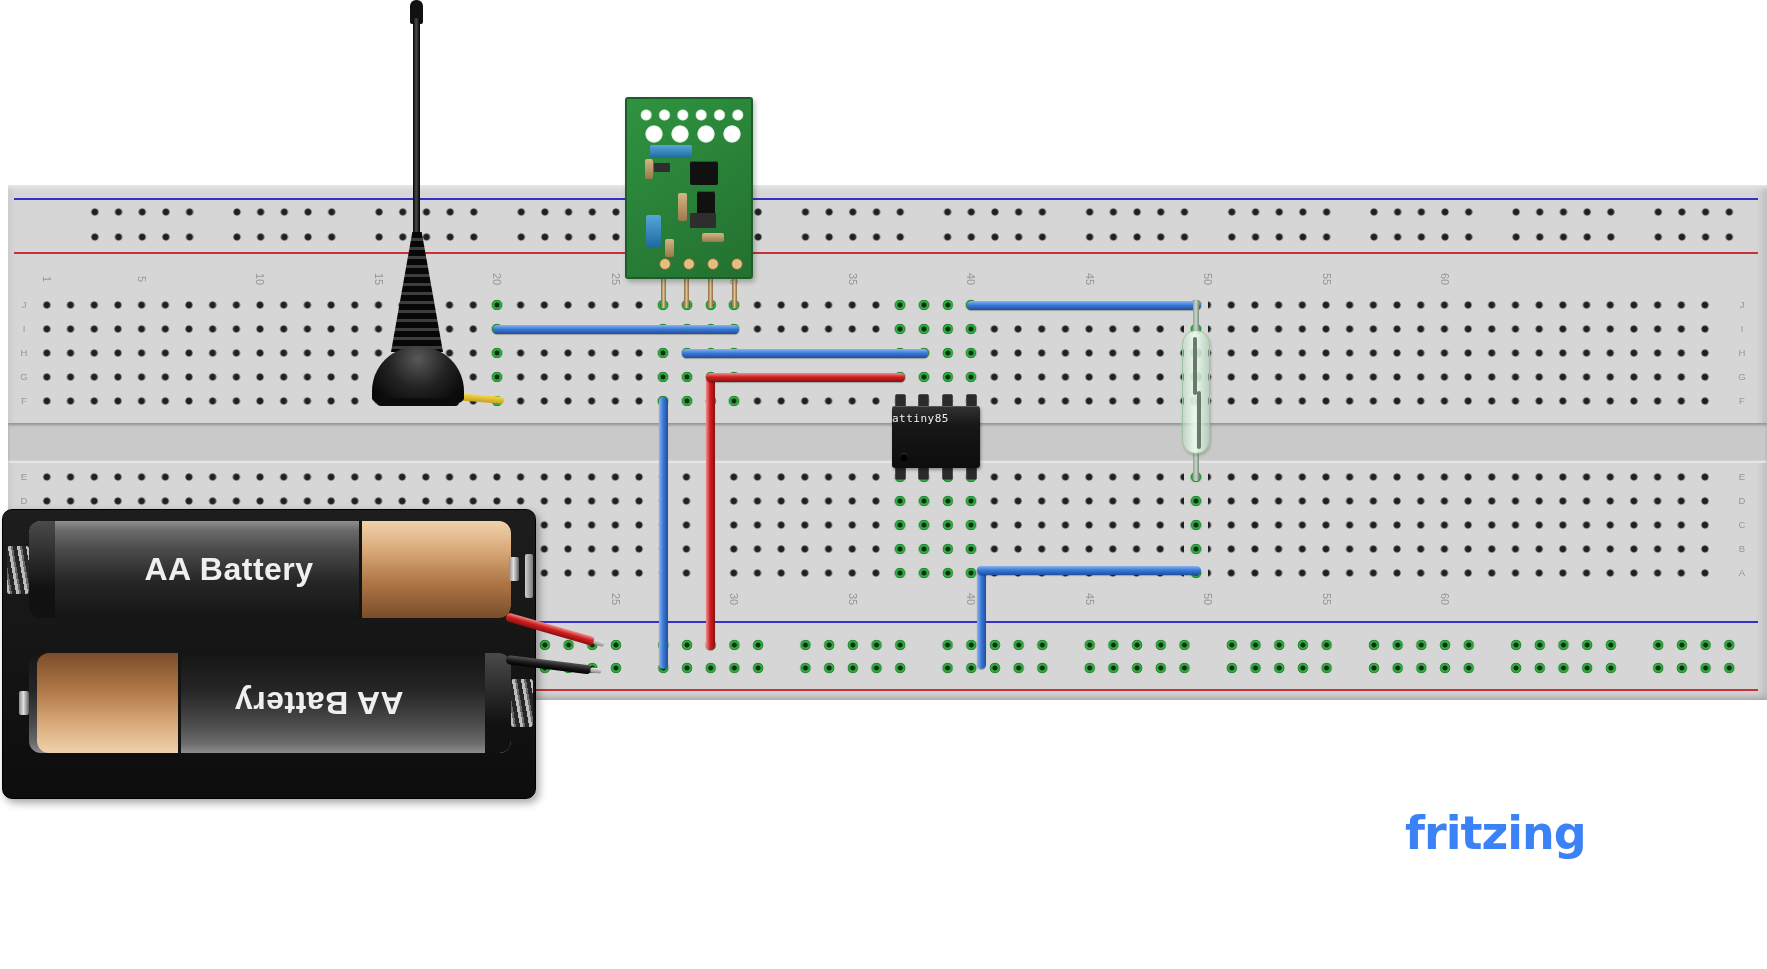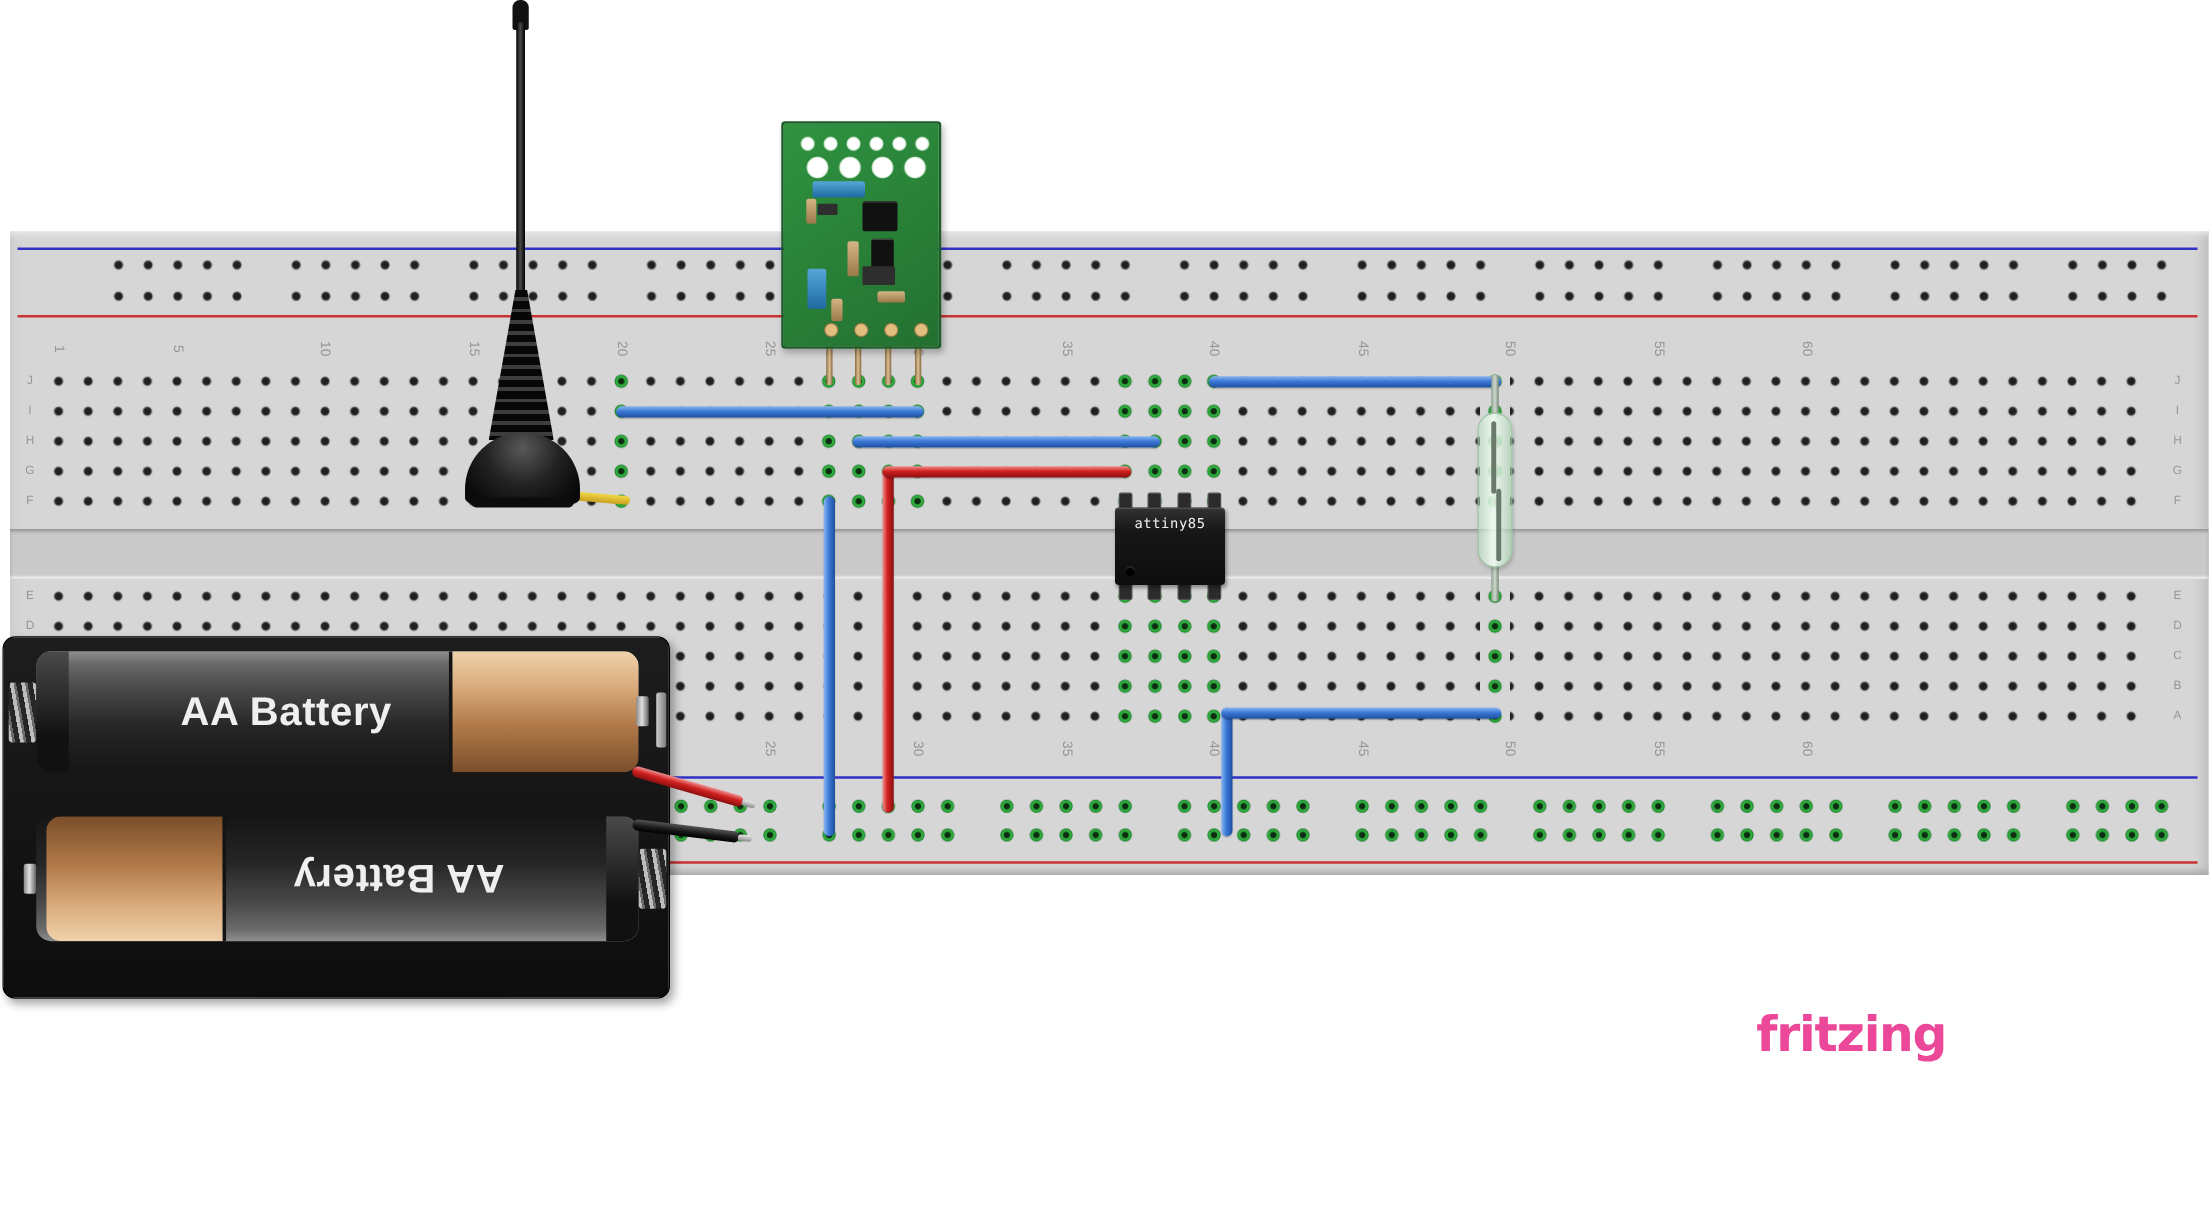--- a/index.html
+++ b/index.html
@@ -68,21 +68,21 @@
   .cmp-dark{background:#2e2e2e;border-radius:1px;}
   .cmp-black{background:#111;border-radius:2px;box-shadow:inset 0 1px 0 #444;}
   .cmp-tan{background:linear-gradient(180deg,#d4b585,#9a7a4a);border-radius:2px;}
   .modpin{width:5px;height:42px;top:266px;z-index:5;border-radius:2px;
           background:linear-gradient(90deg,#8a6a40,#dcc096 50%,#8a6a40);}
 
   .chippin{width:11px;height:16px;background:#2b2b2b;border:1px solid #4e4e4e;border-radius:2px;z-index:6;}
   .chip{left:892px;top:406px;width:88px;height:62px;z-index:7;border-radius:3px;
         background:linear-gradient(180deg,#333 0%,#171717 30%,#0d0d0d 100%);
         box-shadow:inset 0 1px 0 #5a5a5a, 1px 2px 3px rgba(0,0,0,.35);}
-  .chiplabel{left:0;top:6px;width:100%;text-align:center;color:#f0f0f0;font-size:11px;
+  .chiplabel{left:0;top:6px;width:100%;text-align:left;color:#f0f0f0;font-size:11px;
         font-family:"DejaVu Sans Mono",monospace;letter-spacing:.5px;}
   .chipdot{left:8px;bottom:7px;top:auto;width:8px;height:8px;border-radius:50%;background:#000;
         box-shadow:inset 0 1px 1px #3a3a3a;}
 
   .reedlead{width:6px;background:linear-gradient(90deg,#8fa08f,#cdd8cd 50%,#77897a);border-radius:2px;z-index:6;}
   .reedglass{left:1182px;top:330px;width:28px;height:124px;z-index:6;border:1px solid #9cc4a0;border-radius:14px;
         background:linear-gradient(90deg,rgba(186,222,192,.55),rgba(238,250,240,.92) 45%,rgba(168,208,178,.6));
         box-shadow:1px 2px 3px rgba(0,0,0,.18);}
   .reedcontact{width:4px;background:#6a7a6a;border-radius:2px;z-index:7;}
 
@@ -97,22 +97,22 @@
   .cap{top:0;width:26px;height:100%;background:linear-gradient(180deg,#4a4a4a,#111 70%);}
   .battlabel{top:0;height:100%;display:flex;align-items:center;justify-content:center;
         color:#efefef;font-size:32px;font-weight:700;letter-spacing:.5px;}
   .nub{width:10px;height:24px;border-radius:2px;background:linear-gradient(90deg,#8a8a8a,#e0e0e0 45%,#5e5e5e);}
   .spring{width:22px;height:48px;border-radius:3px;
         background:repeating-linear-gradient(80deg,#bdbdbd 0 3px,#6a6a6a 3px 5px,#262626 5px 9px);}
   .contactplate{left:522px;top:44px;width:8px;height:44px;border-radius:2px;
         background:linear-gradient(90deg,#cfcfcf,#7a7a7a);}
 
   .bwire{z-index:9;border-radius:4.5px;transform-origin:left center;}
-  .watermark{left:1405px;top:806px;width:180px;height:58px;z-index:10;color:#ec4899;
-        font-size:39px;font-weight:700;font-family:"DejaVu Sans",sans-serif;letter-spacing:-1px;}
+  .watermark{left:1405px;top:806px;width:180px;height:58px;z-index:10;color:#3b82f6;
+        font-size:46px;font-weight:700;font-family:"DejaVu Sans",sans-serif;letter-spacing:-1px;}
 </style>
 </head>
 <body>
 
 <div class="stage" id="stage">
 
   <div class="board"></div>
   <div class="railline blue" style="left:14px;top:198px;width:1744px;"></div>
   <div class="railline red" style="left:14px;top:252px;width:1744px;"></div>
   <div class="holes rowholes" style="left:83px;top:206px;width:1660px;"></div>

